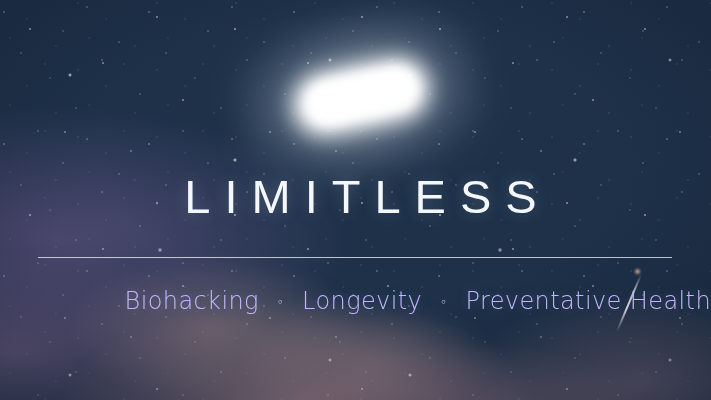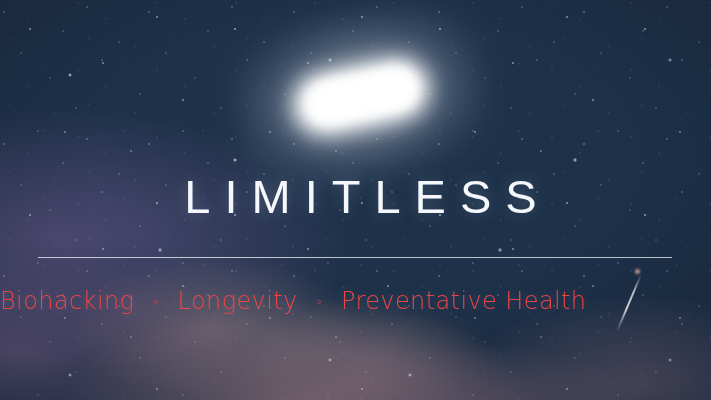--- a/index.html
+++ b/index.html
@@ -202,26 +202,26 @@
     top: 257px;
     width: 634px;
     height: 1px;
     background: rgba(226,234,244,0.80);
   }
   .subtitle {
     position: absolute;
     left: 0;
     right: 0;
     top: 286px;
-    text-align: left;
+    text-align: right;
     font-family: "DejaVu Sans", sans-serif;
     font-weight: 300;
     font-size: 24px;
     letter-spacing: 0.4px;
-    color: #ef4444;
+    color: #c4b5fd;
     line-height: 1.25;
     white-space: nowrap;
     text-shadow: 0 0 12px rgba(150,180,215,0.30);
   }
   .subtitle .sep {
     display: inline-block;
     font-size: 14px;
     vertical-align: 3px;
     padding: 0 9px;
     opacity: 0.92;

